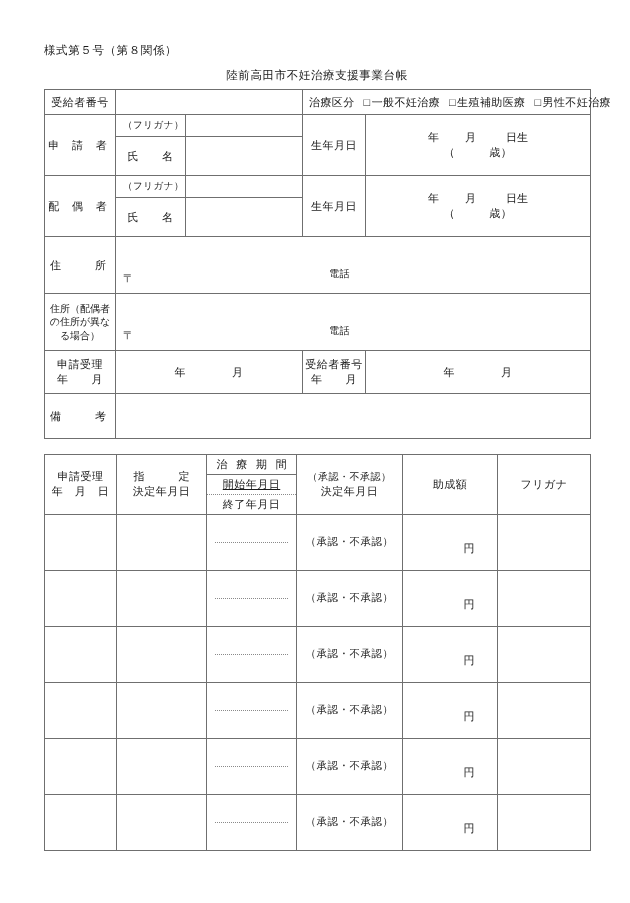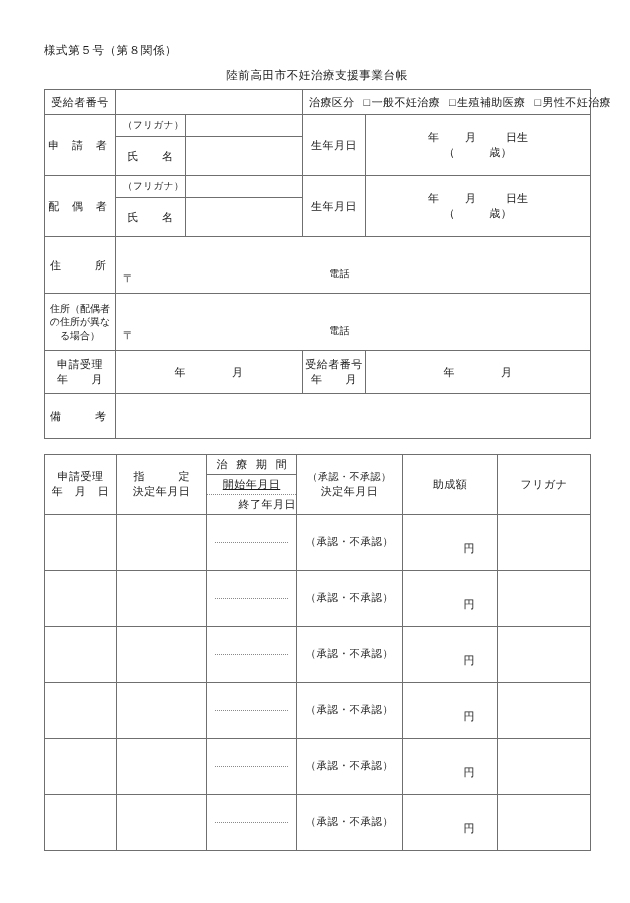--- a/index.html
+++ b/index.html
@@ -116,21 +116,21 @@
     letter-spacing: 3px;
     padding-left: 3px;
     font-family: Liberation Serif, serif;
   }
   .period-bot-wrap { padding: 0; }
   .period-start {
     border-bottom: 1px dotted #8a8a8a;
     padding: 2px 0;
     text-decoration: underline;
   }
-  .period-end { padding: 2px 0; text-align: right; }
+  .period-end { padding: 2px 0; }
 
   .cell-period-body {
     position: relative;
     height: 100%;
   }
   .cell-period-body .dotline {
     position: absolute;
     left: 8px; right: 8px;
     top: 50%;
     border-top: 1px dotted #8a8a8a;

